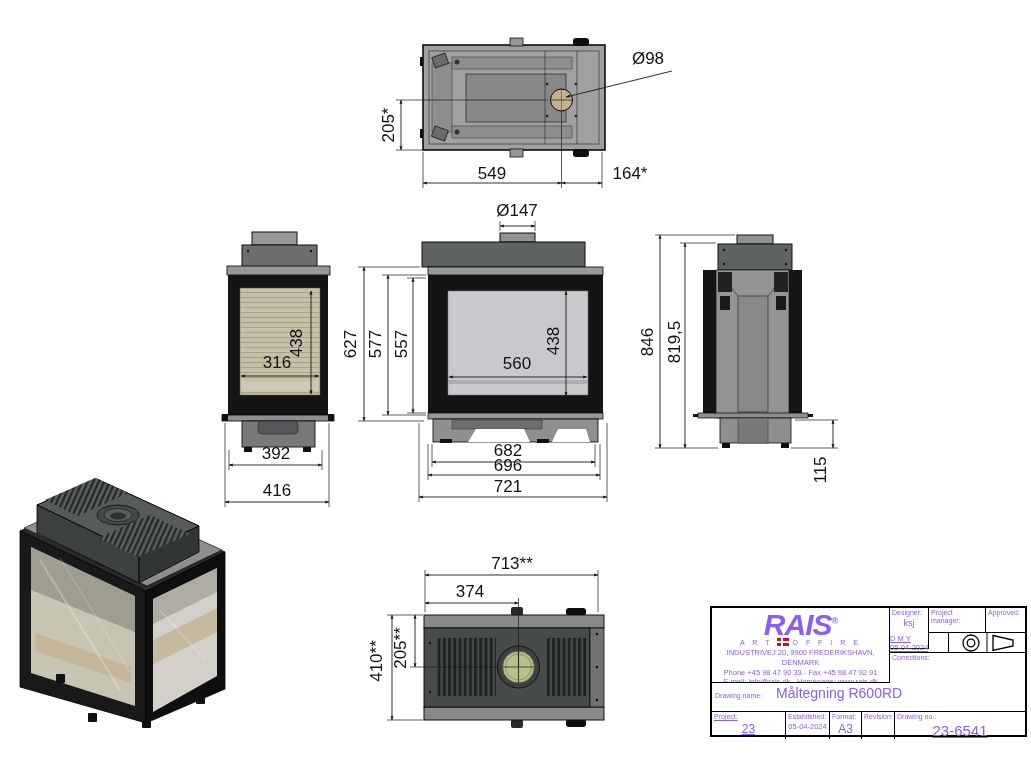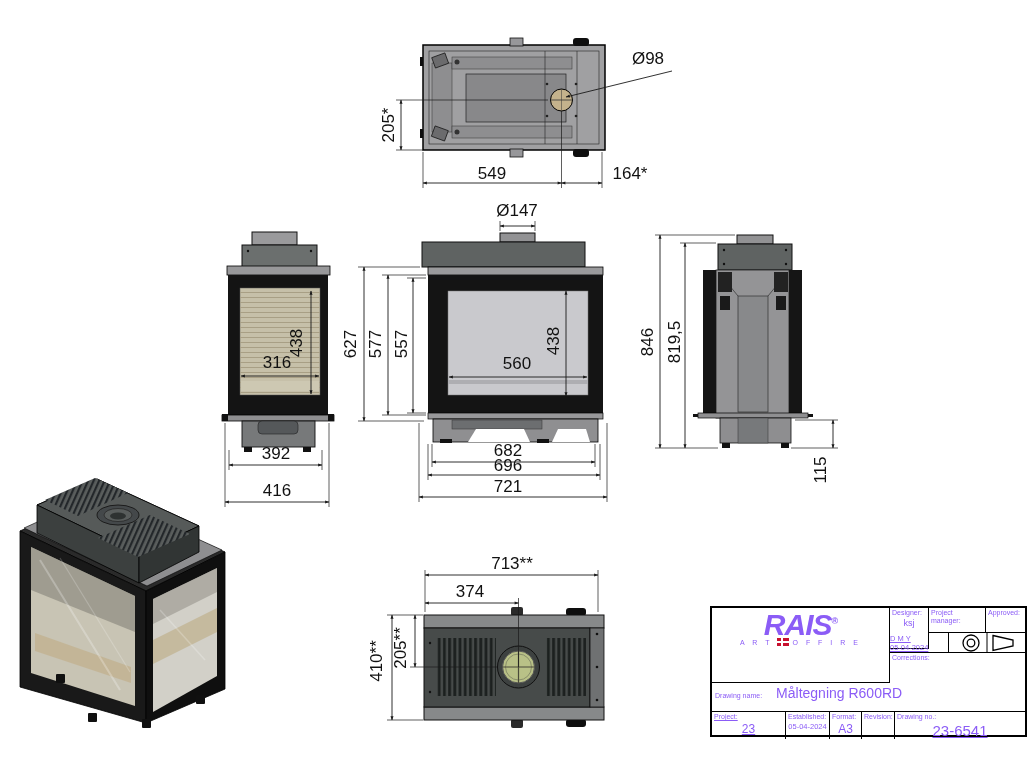--- a/index.html
+++ b/index.html
@@ -299,20 +299,25 @@
 </svg>
 
 <div id="titleblock">
   <div class="tbc tb-logo">
     <div class="rais"><span>RAIS</span><sup>®</sup></div>
     <div class="tagline">
       <span>A R T</span>
       <span class="flag"></span>
       <span>O F  F I R E</span>
     </div>
+    <div class="addr">
+      <div>INDUSTRIVEJ 20, 9900 FREDERIKSHAVN, DENMARK</div>
+      <div>Phone +45 98 47 90 33 - Fax +45 98 47 92 91</div>
+      <div>E-mail: info@rais.dk - Homepage: www.rais.dk</div>
+    </div>
   </div>
 
   <div class="tbc tb-designer">
     <span class="lbl">Designer:</span>
     <span class="cellval small" style="font-size:9px">ksj</span>
   </div>
   <div class="tbc tb-pm">
     <span class="lbl">Project manager:</span>
   </div>
   <div class="tbc tb-approved">

